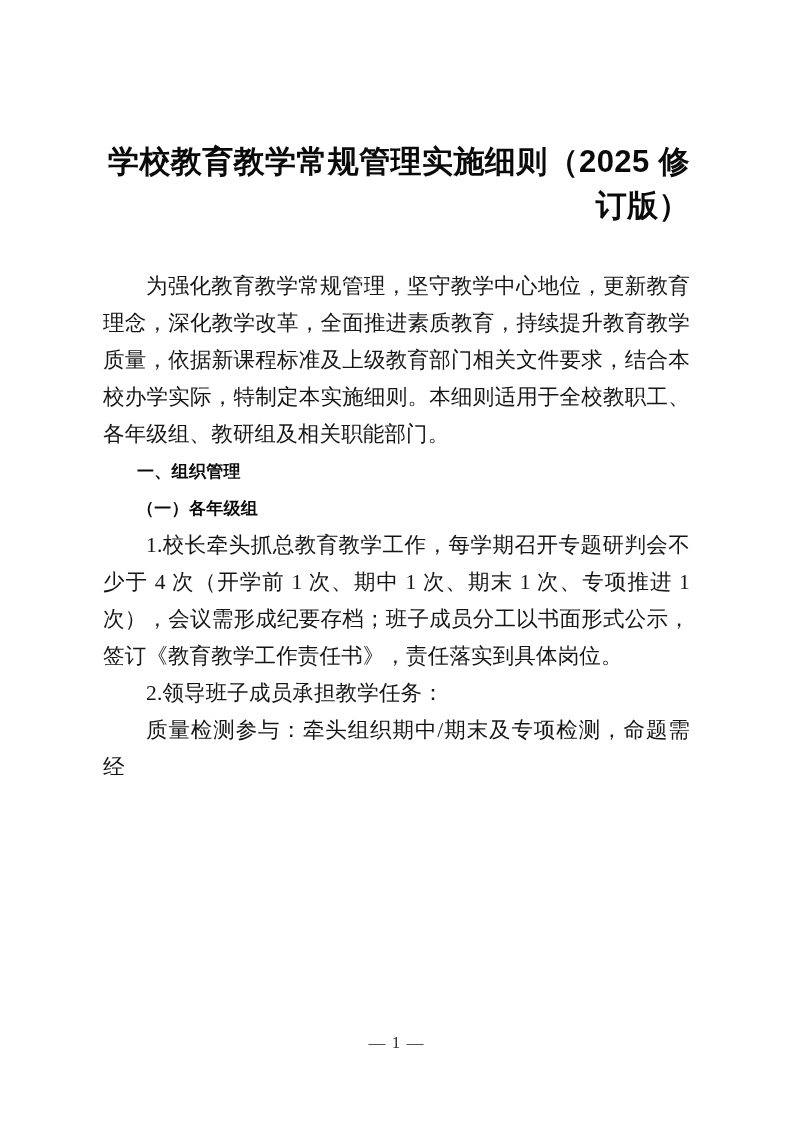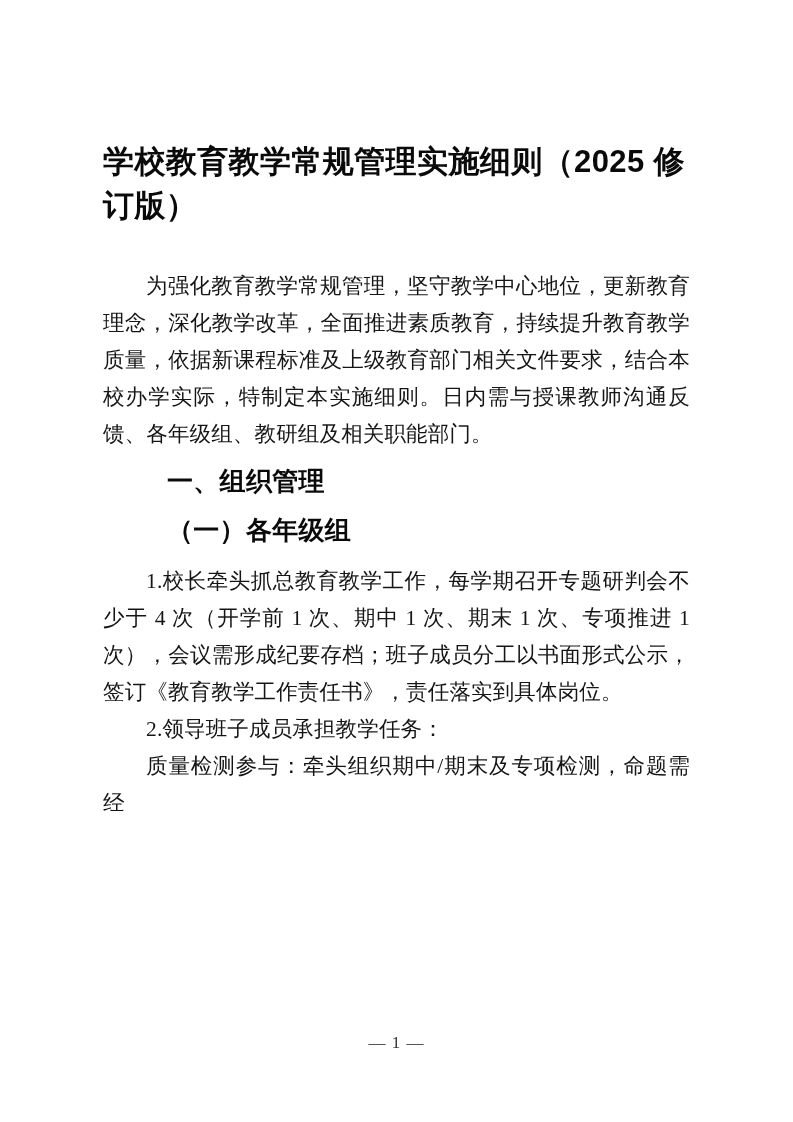--- a/index.html
+++ b/index.html
@@ -22,21 +22,21 @@
     position: absolute;
     left: 103px;
     top: 0;
     width: 587px;
   }
   .doc-title {
     font-family: "Liberation Sans", "DejaVu Sans", sans-serif;
     font-weight: bold;
     font-size: 31px;
     line-height: 44px;
-    text-align: left;
+    text-align: right;
     letter-spacing: 0.4px;
     margin: 0;
     padding-top: 140px;
     color: #0a0a0a;
   }
   .body-block {
     margin-top: 40px;
   }
   p.para {
     font-family: "Liberation Serif", "DejaVu Serif", serif;
@@ -44,25 +44,25 @@
     line-height: 37px;
     text-align: justify;
     text-justify: inter-ideograph;
     margin: 0 0 0 0;
     text-indent: 2em;
     letter-spacing: 0.15px;
     color: #151515;
     word-break: break-all;
   }
   p.heading {
-    font-family: Liberation Mono, monospace;
+    font-family: Liberation Sans, sans-serif;
     font-weight: bold;
-    font-size: 26px;
+    font-size: 17px;
     line-height: 37px;
-    margin: 12px;
+    margin: 0;
     text-indent: 2em;
     color: #0a0a0a;
     letter-spacing: 0.3px;
   }
   .page-number {
     position: absolute;
     left: 0;
     right: 0;
     top: 1033px;
     text-align: center;
@@ -76,21 +76,21 @@
 <body>
 
 <div class="page">
 
   <div class="content">
 
     <h1 class="doc-title">学校教育教学常规管理实施细则（2025 修订版）</h1>
 
     <div class="body-block">
 
-      <p class="para">为强化教育教学常规管理，坚守教学中心地位，更新教育理念，深化教学改革，全面推进素质教育，持续提升教育教学质量，依据新课程标准及上级教育部门相关文件要求，结合本校办学实际，特制定本实施细则。日内需与授课教师沟通反馈、各年级组、教研组及相关职能部门。</p>
+      <p class="para">为强化教育教学常规管理，坚守教学中心地位，更新教育理念，深化教学改革，全面推进素质教育，持续提升教育教学质量，依据新课程标准及上级教育部门相关文件要求，结合本校办学实际，特制定本实施细则。本细则适用于全校教职工、各年级组、教研组及相关职能部门。</p>
 
       <p class="heading">一、组织管理</p>
 
       <p class="heading">（一）各年级组</p>
 
       <p class="para">1.校长牵头抓总教育教学工作，每学期召开专题研判会不少于 4 次（开学前 1 次、期中 1 次、期末 1 次、专项推进 1 次），会议需形成纪要存档；班子成员分工以书面形式公示，签订《教育教学工作责任书》，责任落实到具体岗位。</p>
 
       <p class="para">2.领导班子成员承担教学任务：</p>
 
 

